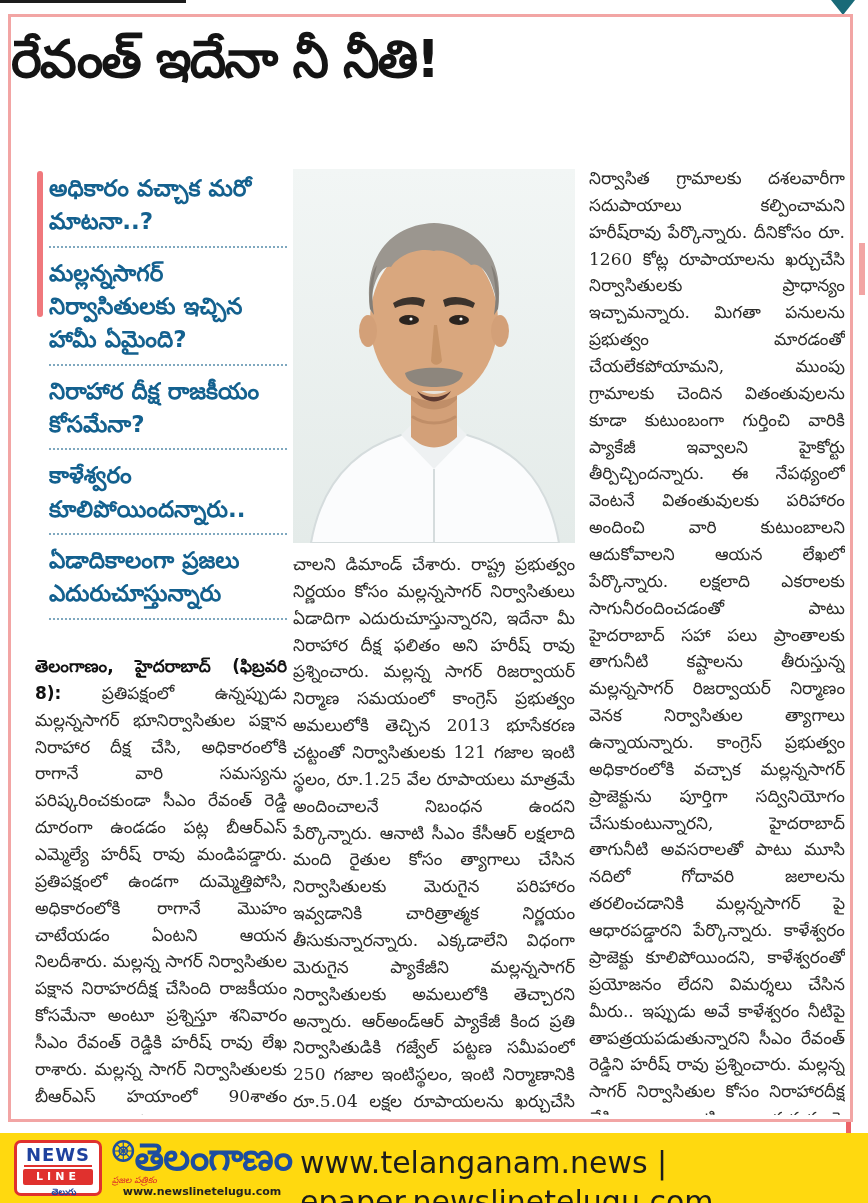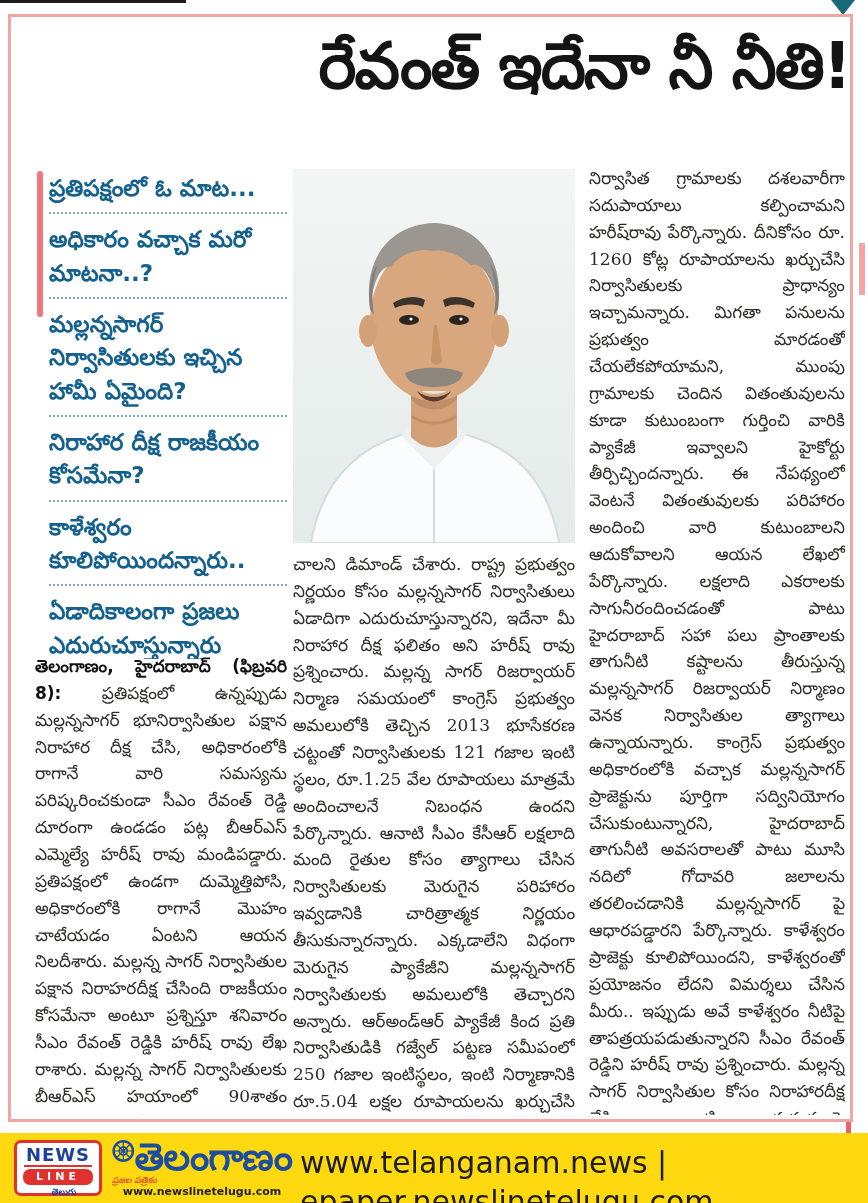--- a/index.html
+++ b/index.html
@@ -11,22 +11,22 @@
   .top-line-fragment { position:absolute; left:0; top:0; width:186px; height:3px; background:#1c1c1c; }
   .teal-arrow { position:absolute; left:831px; top:0; width:0; height:0;
     border-left:12px solid transparent; border-right:12px solid transparent; border-top:15px solid #196a78; }
   .edge-fragment-1 { position:absolute; left:859px; top:243px; width:6px; height:52px; background:#f2a5a4; }
   .edge-fragment-2 { position:absolute; left:846px; top:1050px; width:5px; height:86px; background:#ec6266; }
 
   
   .article-box { position:absolute; left:8px; top:14px; width:845px; height:1108px;
     border:3px solid #f2a5a4; background:#ffffff; }
 
-  .headline { position:absolute; left:0; top:14px; width:100%; text-align:right;
-    font-family:"DejaVu Sans", sans-serif; font-weight:900; font-size:64px; line-height:1.1;
+  .headline { position:absolute; left:0; top:14px; width:100%; text-align:left;
+    font-family:"DejaVu Sans", sans-serif; font-weight:900; font-size:52px; line-height:1.1;
     color:#141414; letter-spacing:-2px; white-space:nowrap; }
 
   
   .deck { position:absolute; left:38px; top:150px; width:238px; height:492px; overflow:hidden; }
   .deck-item { font-size:23px; line-height:1.45; font-weight:bold; color:#14618f;
     padding:5px 0 7px 0; border-bottom:2px dotted #7fa8bf; margin-bottom:4px;
     font-family:"DejaVu Sans", sans-serif; }
   .accent-bar { position:absolute; left:26px; top:154px; width:6px; height:146px;
     background:#f0787c; border-radius:3px; }
 
@@ -43,21 +43,21 @@
   .col3 { left:578px; top:148px; width:256px; height:950px; }
   .dateline { font-weight:bold; font-family:"DejaVu Sans", sans-serif; color:#111111; }
 
   
   .footer { position:absolute; left:0; top:1133px; width:868px; height:70px; background:#ffd90f; }
   .brand-box { position:absolute; left:14px; top:7px; width:88px; height:56px; background:#ffffff;
     border:3px solid #e0312e; border-radius:7px; text-align:center; padding-top:2px; }
   .brand-news { font-size:18px; font-weight:900; color:#1e419e; letter-spacing:1px; line-height:1.1;
     border-bottom:2px solid #e0312e; display:inline-block; padding:0 2px; }
   .brand-line-pill { margin:2px auto 0 auto; width:70px; height:16px; background:#e0312e;
-    border-radius:7px; color:#ffffff; font-size:11px; font-weight:bold; letter-spacing:4px;
+    border-radius:2px; color:#ffffff; font-size:11px; font-weight:bold; letter-spacing:4px;
     line-height:16px; text-align:center; }
   .brand-sub { position:absolute; left:20px; top:54px; width:88px; text-align:center;
     font-size:9px; color:#1e419e; font-weight:bold; }
 
   .masthead-wrap { position:absolute; left:112px; top:4px; width:180px; text-align:center; }
   .masthead-row { display:flex; justify-content:center; }
   .masthead { font-size:38px; font-weight:900; color:#1d4da0; line-height:1.1;
     font-family:"DejaVu Sans", sans-serif; letter-spacing:-1px; }
   .masthead-tagline { font-size:9px; color:#d9262b; font-style:italic; text-align:left;
     margin:-4px 8px 0 0; }
@@ -78,21 +78,20 @@
   <div class="edge-fragment-1"></div>
   <div class="edge-fragment-2"></div>
 
   <div class="article-box">
 
     <div class="headline">రేవంత్ ఇదేనా నీ నీతి!</div>
 
     <div class="accent-bar"></div>
 
     <div class="deck">
-      <div class="deck-item">ప్రతిపక్షంలో ఓ మాట...</div>
       <div class="deck-item">అధికారం వచ్చాక మరో మాటనా..?</div>
       <div class="deck-item">మల్లన్నసాగర్ నిర్వాసితులకు ఇచ్చిన హామీ ఏమైంది?</div>
       <div class="deck-item">నిరాహార దీక్ష రాజకీయం కోసమేనా?</div>
       <div class="deck-item">కాళేశ్వరం కూలిపోయిందన్నారు..</div>
       <div class="deck-item">ఏడాదికాలంగా ప్రజలు ఎదురుచూస్తున్నారు</div>
 
     </div>
 
     <div class="photo">
       <svg width="282" height="374" viewBox="0 0 282 374" xmlns="http://www.w3.org/2000/svg">

